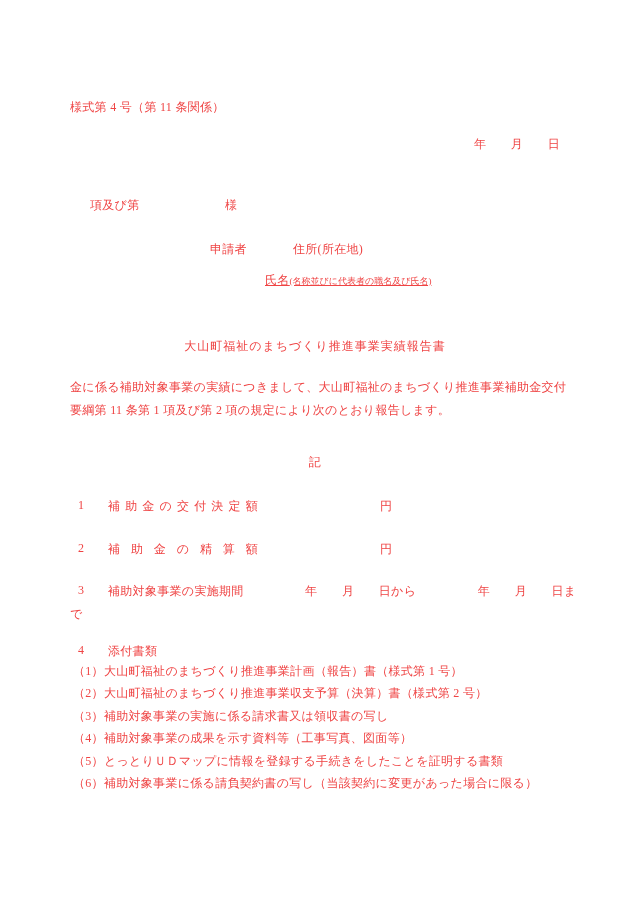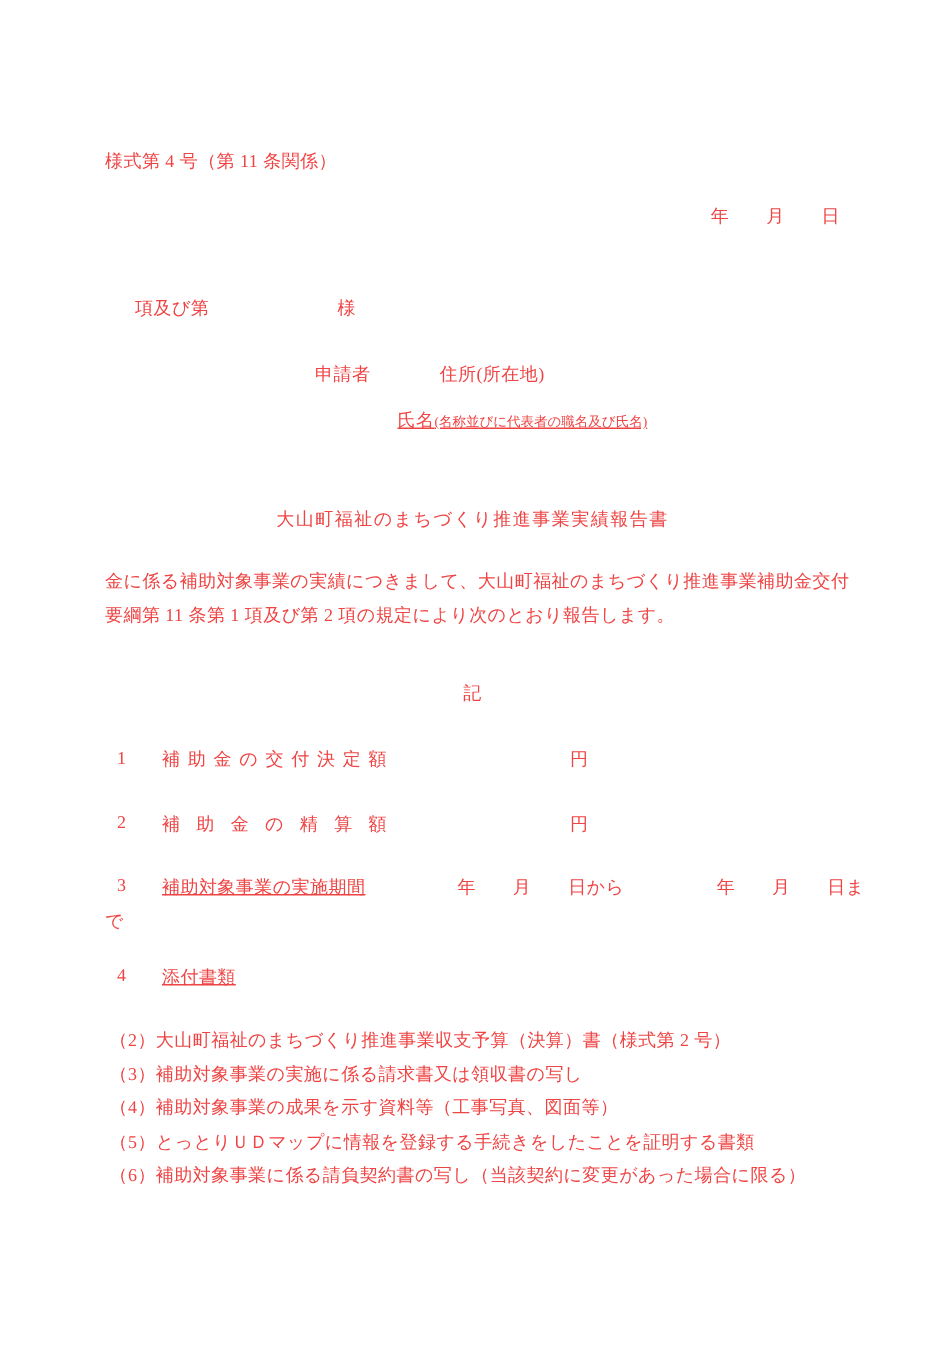--- a/index.html
+++ b/index.html
@@ -49,21 +49,21 @@
   .body-par .line.indent { text-indent: 62px; }
   .body-par .line.last {
     text-align: left;
     text-align-last: left;
   }
 
   .ki-heading { left: 0; top: 454px; width: 630px; text-align: center; }
 
   .item-row { left: 70px; top: 0; width: 520px; height: 16px; }
   .item-row .num   { position: absolute; left: 8px; top: 0; }
-  .item-row .label { position: absolute; left: 38px; top: 0; text-decoration: underline; }
+  .item-row .label { position: absolute; left: 38px; top: 0; }
   .item-row .label-justify {
     position: absolute; left: 38px; top: 0;
     display: inline-block; width: 150px;
     text-align: justify; text-align-last: justify;
     white-space: normal;
   }
   .item-row .unit   { position: absolute; left: 310px; top: 0; }
   .item-row .period { position: absolute; left: 235px; top: 0; white-space: nowrap; }
 
   .row-item1 { top: 498px; }
@@ -131,19 +131,20 @@
     <span class="period">年　　月　　日から　　　　　年　　月　　日ま</span>
   </div>
 
   <div class="abs row-item3-wrap">で</div>
 
   <div class="abs item-row row-item4">
     <span class="num">4</span>
     <span class="label">添付書類</span>
   </div>
 
+  <div class="abs attachment att-0">（1）大山町福祉のまちづくり推進事業計画（報告）書（様式第 1 号）</div>
   <div class="abs attachment att-1">（2）大山町福祉のまちづくり推進事業収支予算（決算）書（様式第 2 号）</div>
   <div class="abs attachment att-2">（3）補助対象事業の実施に係る請求書又は領収書の写し</div>
   <div class="abs attachment att-3">（4）補助対象事業の成果を示す資料等（工事写真、図面等）</div>
   <div class="abs attachment att-4">（5）とっとりＵＤマップに情報を登録する手続きをしたことを証明する書類</div>
   <div class="abs attachment att-5">（6）補助対象事業に係る請負契約書の写し（当該契約に変更があった場合に限る）</div>
 
 </div>
 
 </body></html>

